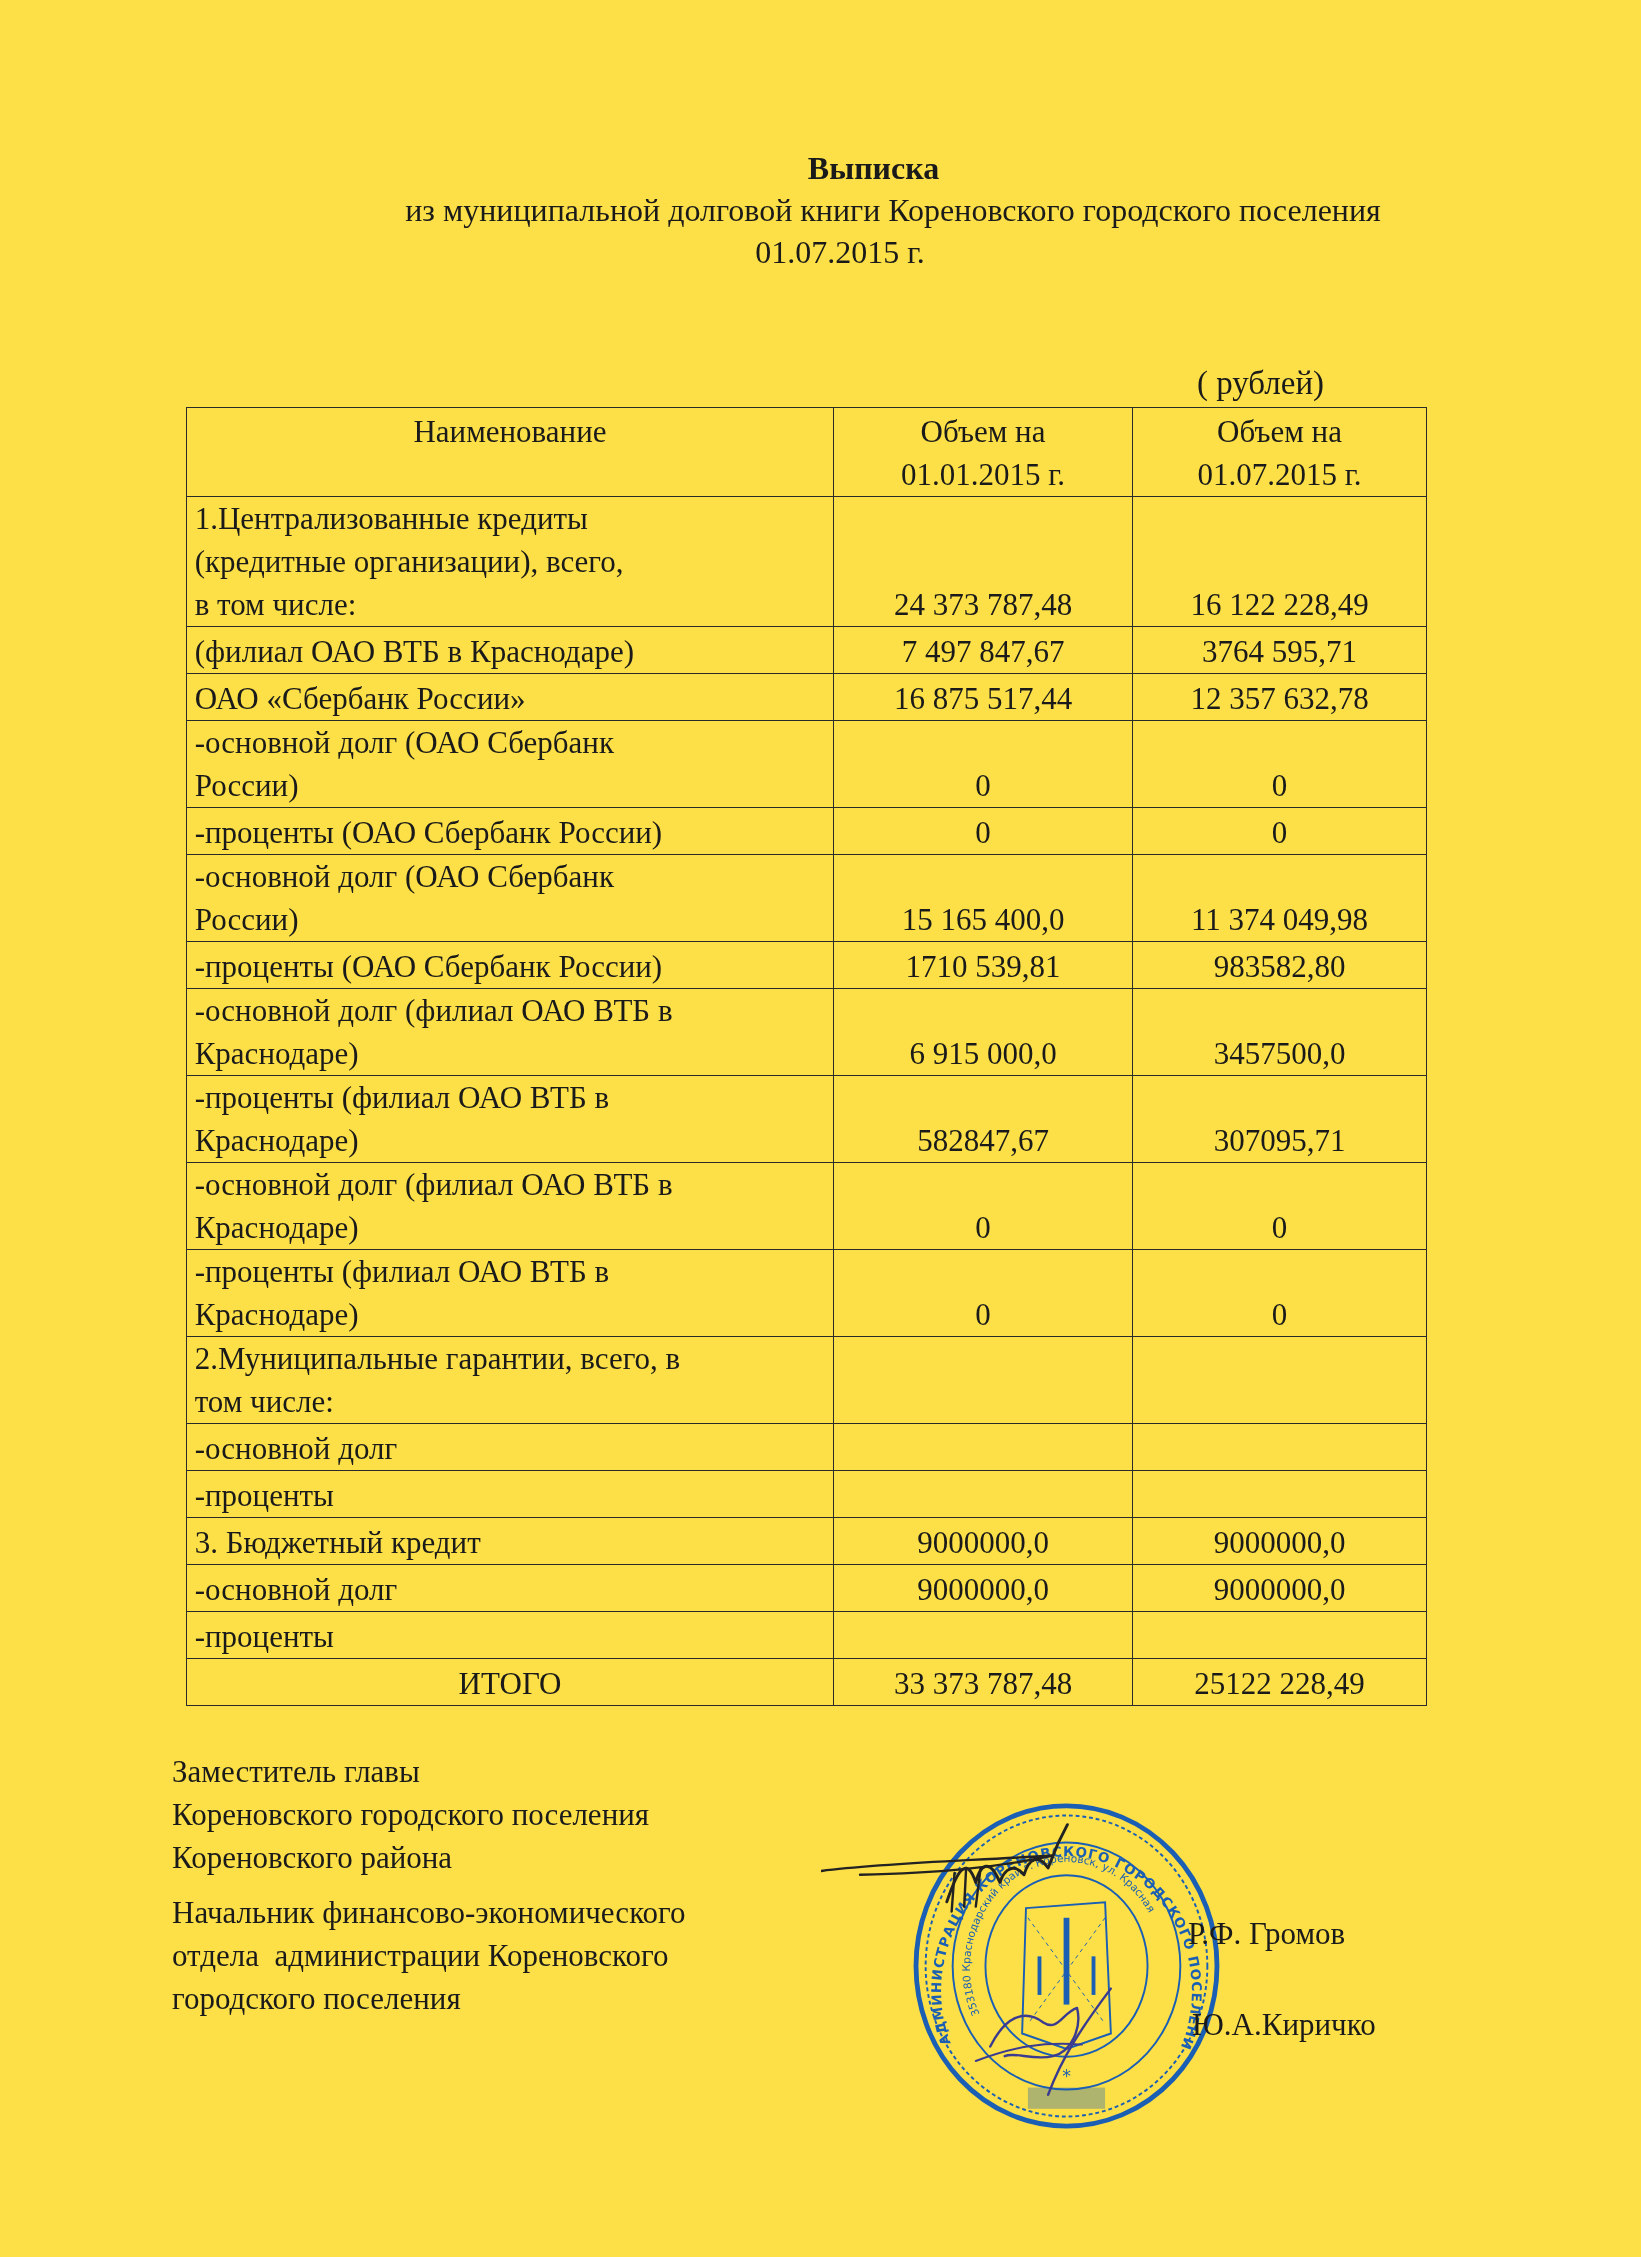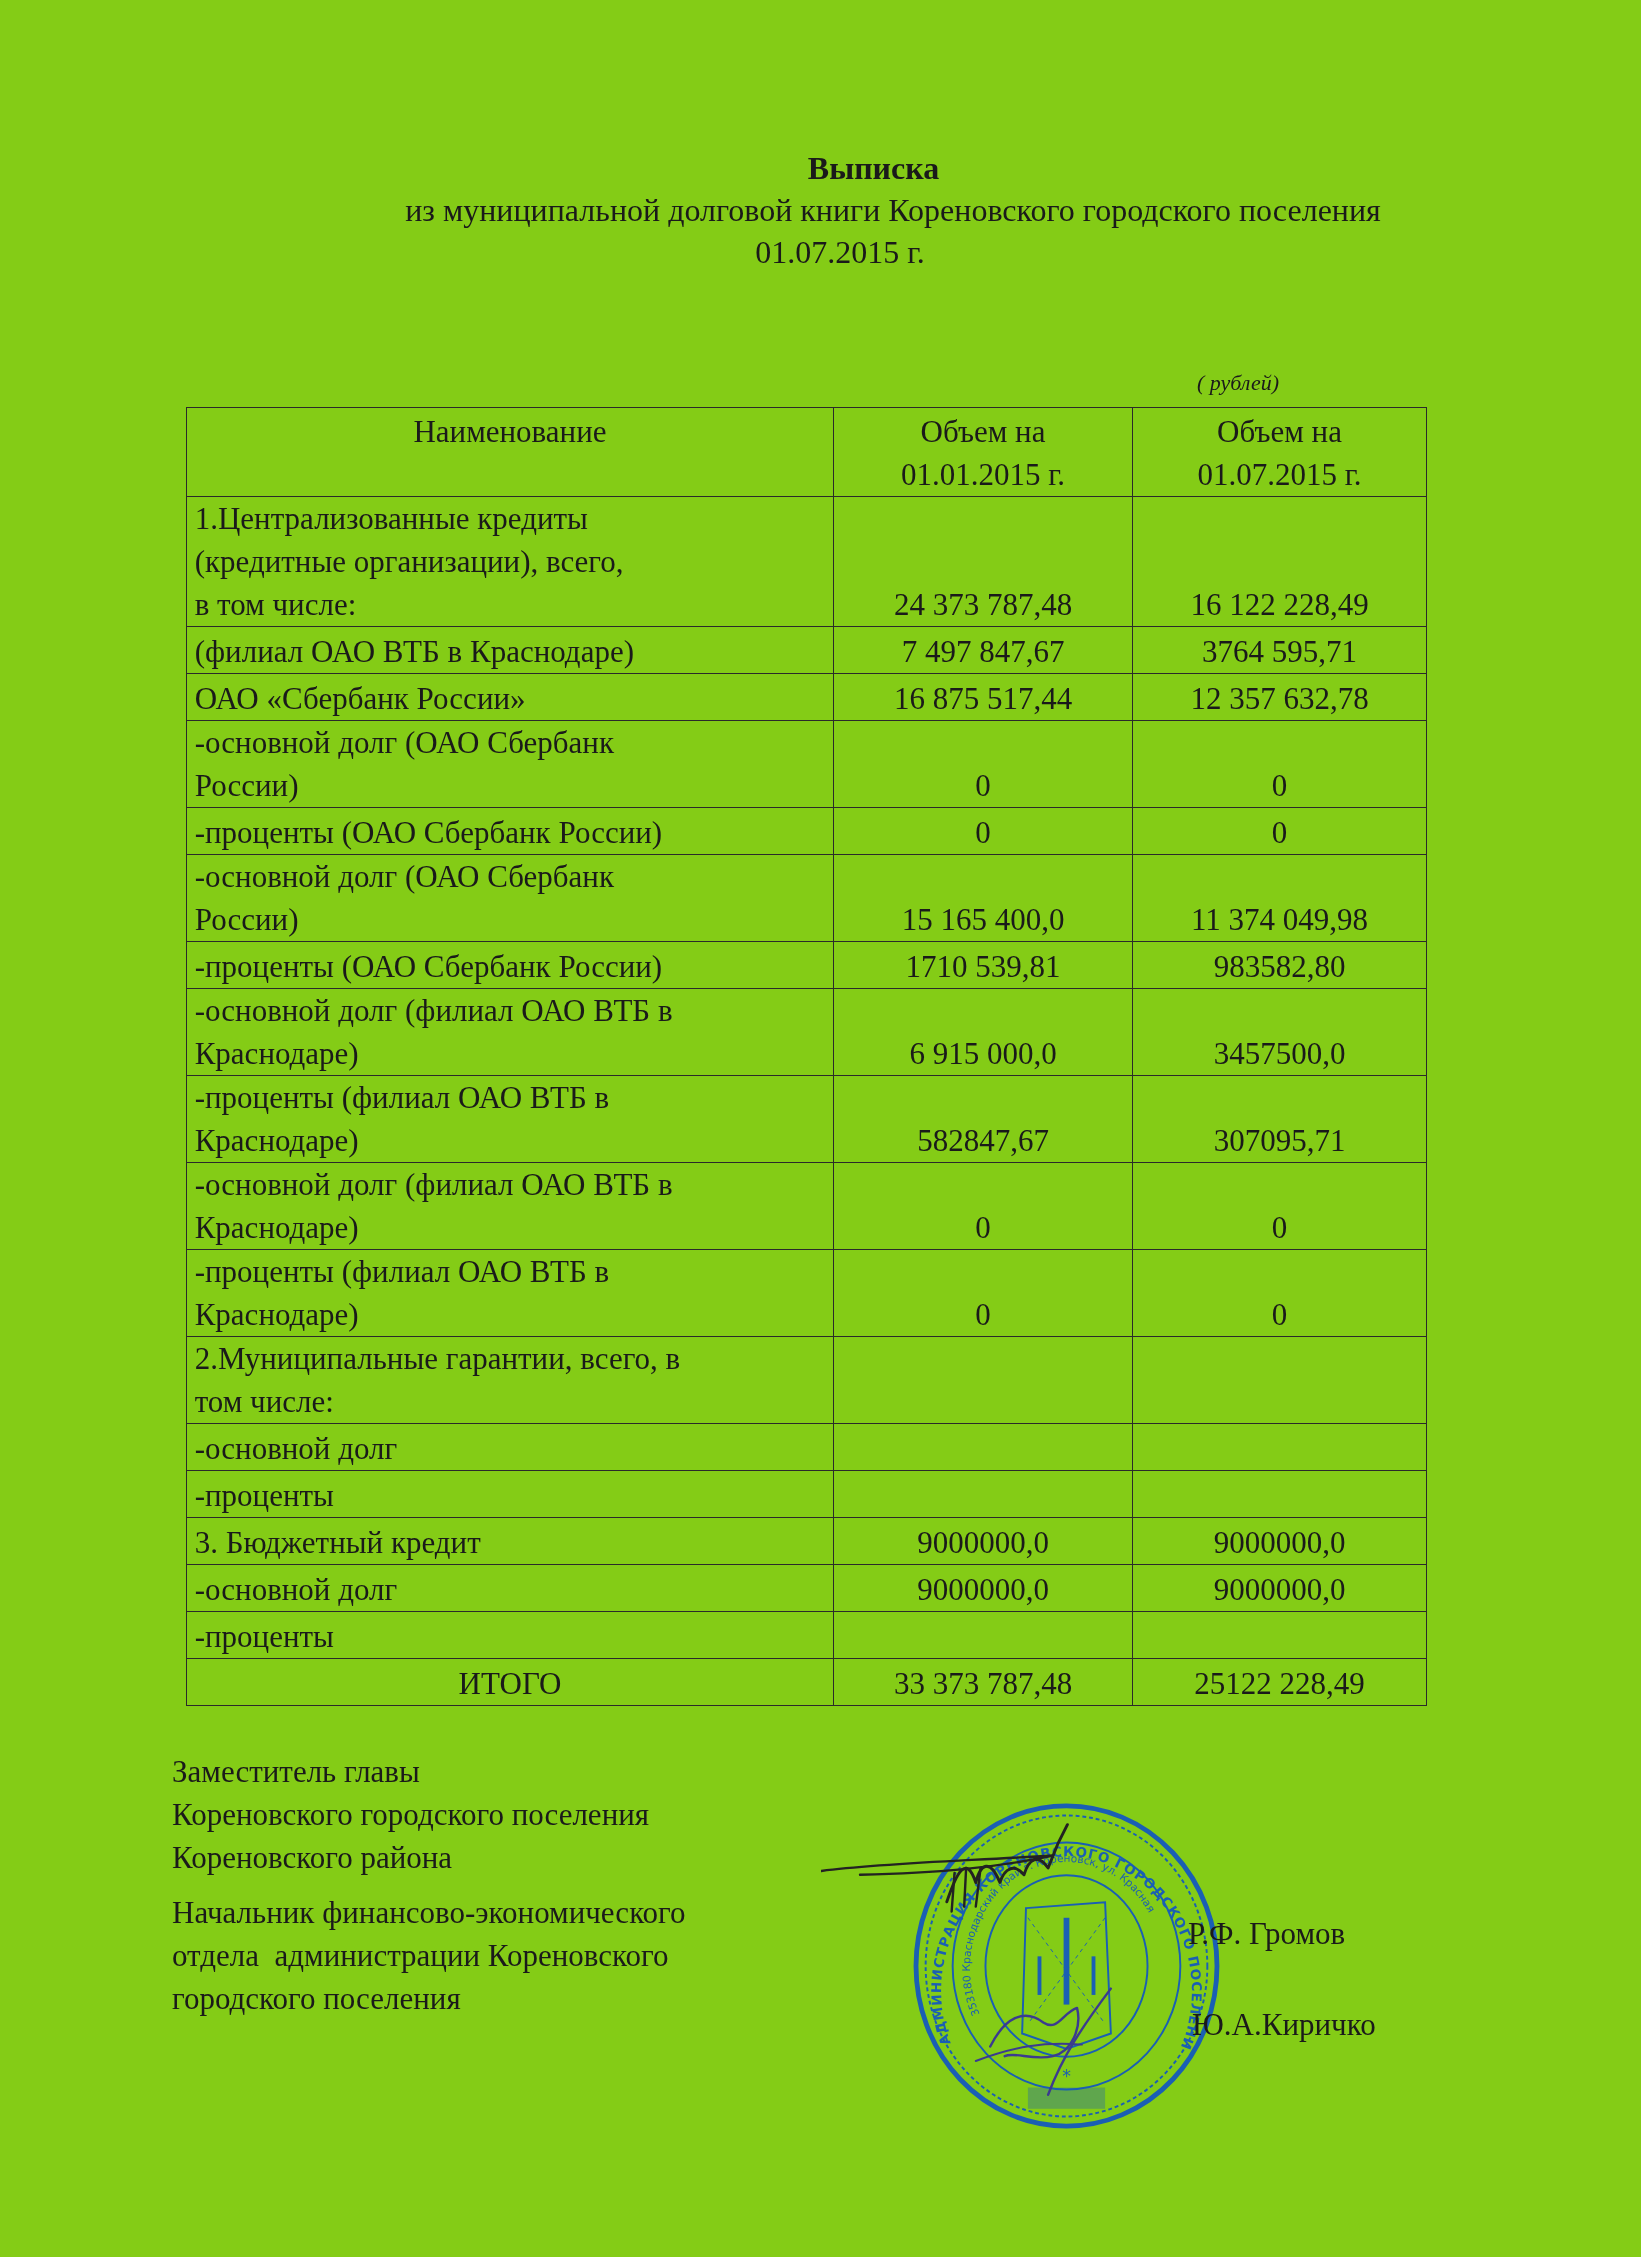--- a/index.html
+++ b/index.html
@@ -13,21 +13,21 @@
       position: relative;
       overflow: hidden;
       font-family: "Liberation Serif", "DejaVu Serif", serif;
       color: #1a1a1a;
     }
     .page {
       position: absolute;
       left: 0; top: 0;
       width: 1641px;
       height: 2257px;
-      background: #84cc16;
+      background: #fde047;
     }
     .title-block {
       position: absolute;
       left: 0;
       width: 1641px;
       top: 147px;
       text-align: center;
       font-size: 32px;
       line-height: 42px;
     }
@@ -40,23 +40,22 @@
       display: block;
     }
     .title-block .subtitle-line.l1 { padding-left: 145px; }
     .title-block .subtitle-line.l2 { padding-left: 145px; }
     .title-block .subtitle-line.l3 { padding-left: 39px; }
 
     .units-label {
       position: absolute;
       left: 1197px;
       top: 362px;
-      font-size: 22px;
+      font-size: 33px;
       line-height: 42px;
-      font-style: italic;
     }
 
     table.debt-table {
       position: absolute;
       left: 186px;
       top: 407px;
       width: 1240px;
       border-collapse: collapse;
       font-size: 31px;
       line-height: 43px;

